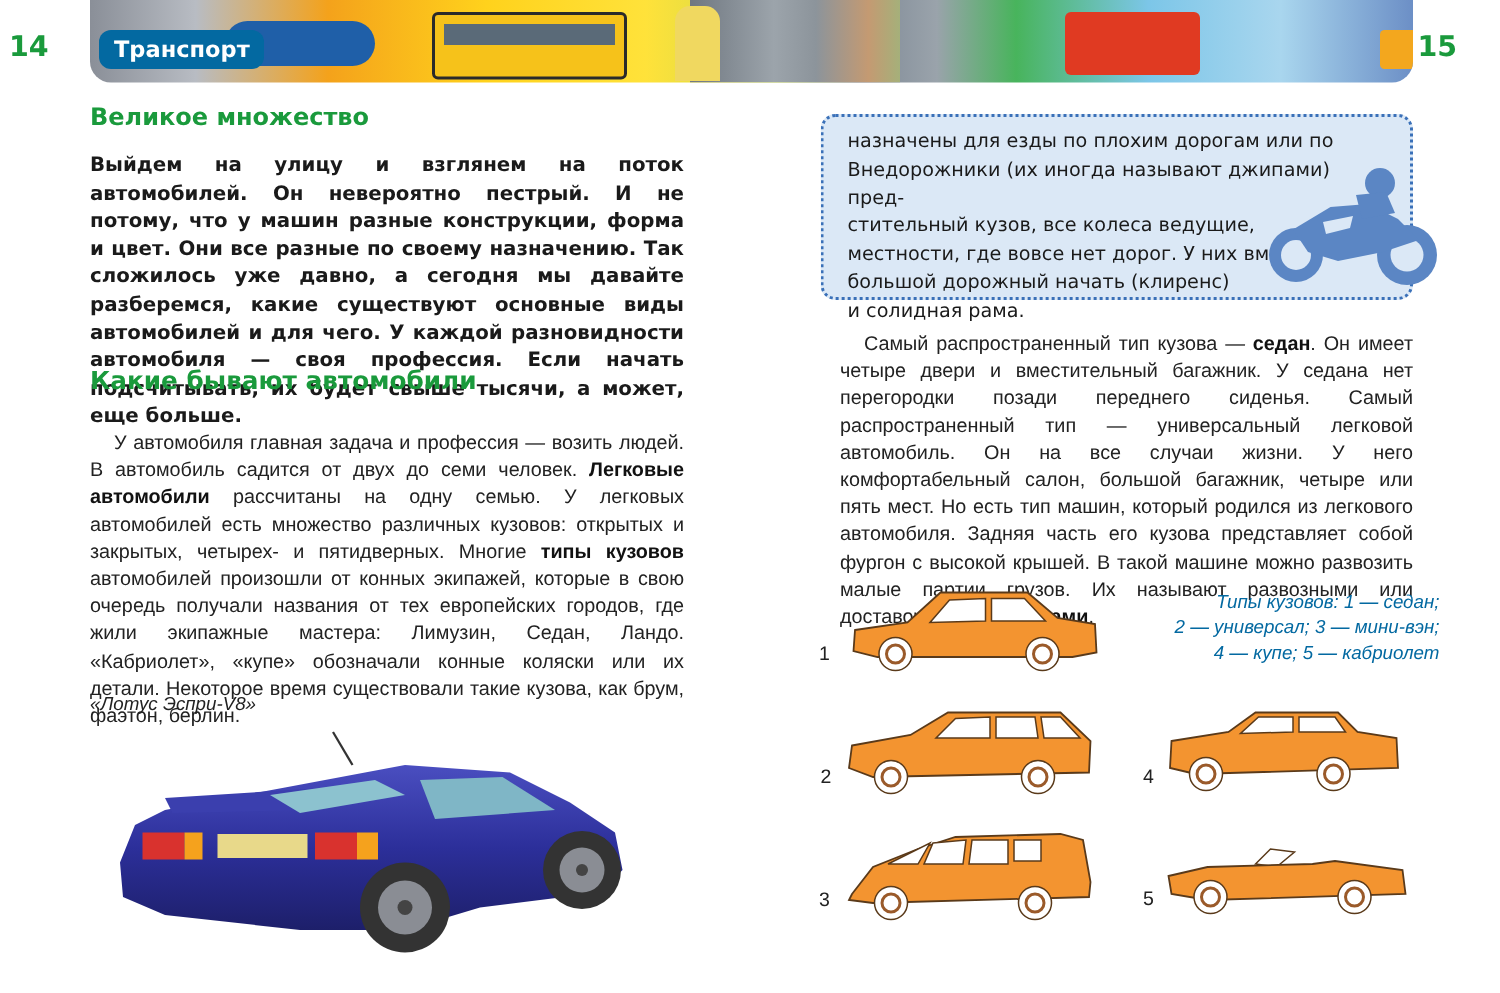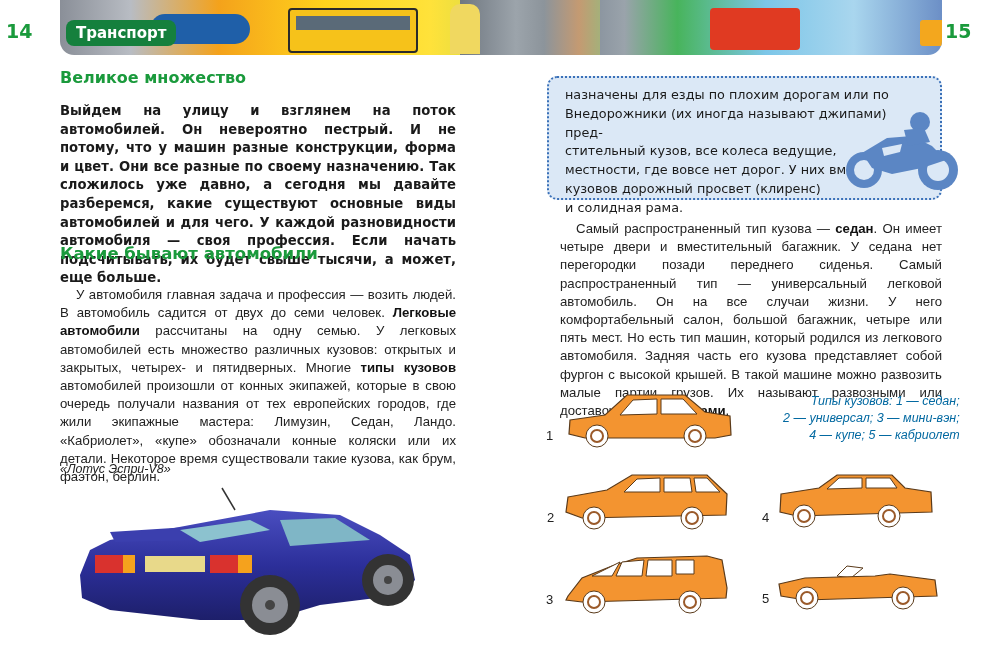--- a/index.html
+++ b/index.html
@@ -18,21 +18,21 @@
   .banner .firetruck { position:absolute; left:650px; top:8px; width:90px; height:42px; background:#e03a22; border-radius:4px; }
   .banner .crane { position:absolute; left:860px; top:20px; width:80px; height:26px; background:#f3a71e; border-radius:3px; }
   .banner .cop { position:absolute; left:390px; top:4px; width:30px; height:50px; background:#f0d860; border-radius:10px 10px 0 0; }
   .banner .racer { position:absolute; left:90px; top:14px; width:100px; height:30px; background:#1f5fa8; border-radius:15px; }
 
   .page-num { position:absolute; top:20px; font-weight:bold; font-size:19px; color:#1a9a3c; }
   .page-num.left { left:6px; }
   .page-num.right { left:945px; }
   .section-pill {
     position:absolute; left:66px; top:20px; height:26px; padding:0 10px;
-    background:#15803d; color:#fff; font-weight:bold; font-size:15px; line-height:26px;
+    background:#0369a1; color:#fff; font-weight:bold; font-size:15px; line-height:26px;
     border-radius:8px;
   }
 
   
   .h1 { position:absolute; left:60px; top:68px; font-size:16px; font-weight:bold; color:#1a9a3c; }
   .lead { position:absolute; left:60px; top:102px; width:396px; font-size:13.2px; line-height:18.6px; font-weight:bold; text-align:justify; color:#1a1a1a; }
   .h2 { position:absolute; left:60px; top:244px; font-size:16.5px; font-weight:bold; color:#1a9a3c;text-align:right; }
   .body-text { font-family: "Liberation Sans", sans-serif; font-size:13.2px; line-height:18.2px; text-align:justify; color:#222; }
   .body-text b { font-weight:bold; color:#111; }
   .p1 { position:absolute; left:60px; top:286px; width:396px; text-indent:16px; }
@@ -103,21 +103,21 @@
     <circle cx="318" cy="100" r="15" fill="#8a8d94"></circle>
     <circle cx="318" cy="100" r="4" fill="#444"></circle>
 </svg>
 
 <div class="infobox"></div>
 <div class="infobox-text">
   <span>назначены для езды по плохим дорогам или по</span>
   <span>Внедорожники (их иногда называют джипами) пред-</span>
   <span>стительный кузов, все колеса ведущие,</span>
   <span>местности, где вовсе нет дорог. У них вме-</span>
-  <span>кузовов дорожный просвет (клиренс)</span>
+  <span>большой дорожный начать (клиренс)</span>
   <span>и солидная рама.</span>
 </div>
 <svg class="moto" viewBox="0 0 120 88">
   <circle cx="22" cy="62" r="18" fill="#5b86c4"></circle>
     <circle cx="22" cy="62" r="10" fill="#dbe8f6"></circle>
   <circle cx="96" cy="62" r="20" fill="#5b86c4"></circle>
     <circle cx="96" cy="62" r="11" fill="#dbe8f6"></circle>
   <path d="M20 45 L45 30 L70 28 L90 38 L104 52 L80 60 L50 66 L30 60 Z" fill="#5b86c4"></path>
   <circle cx="78" cy="14" r="10" fill="#5b86c4"></circle>
   <path d="M62 22 L82 20 L88 34 L66 38 Z" fill="#5b86c4"></path>

